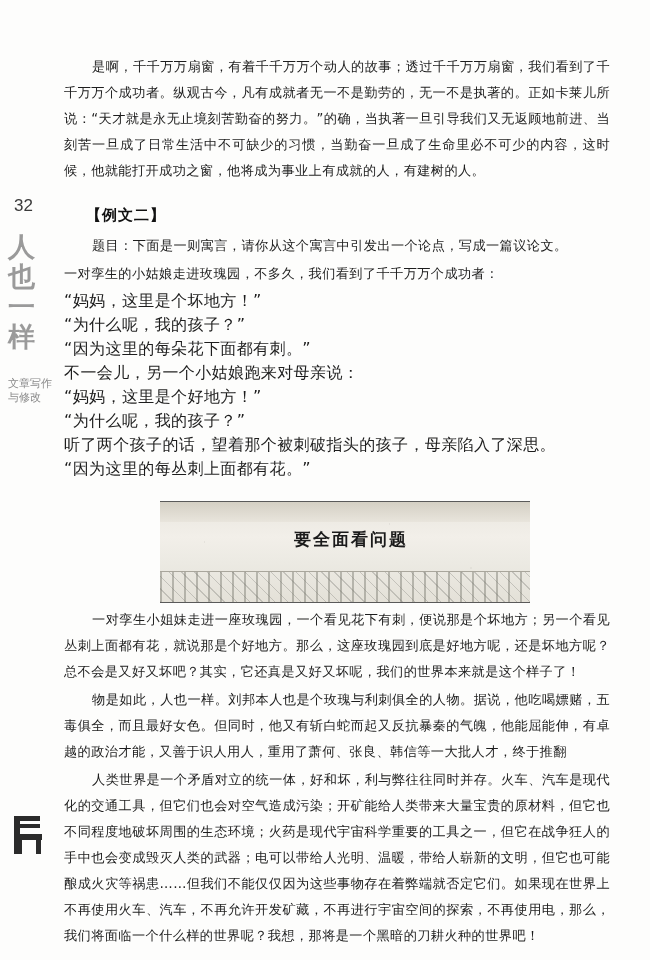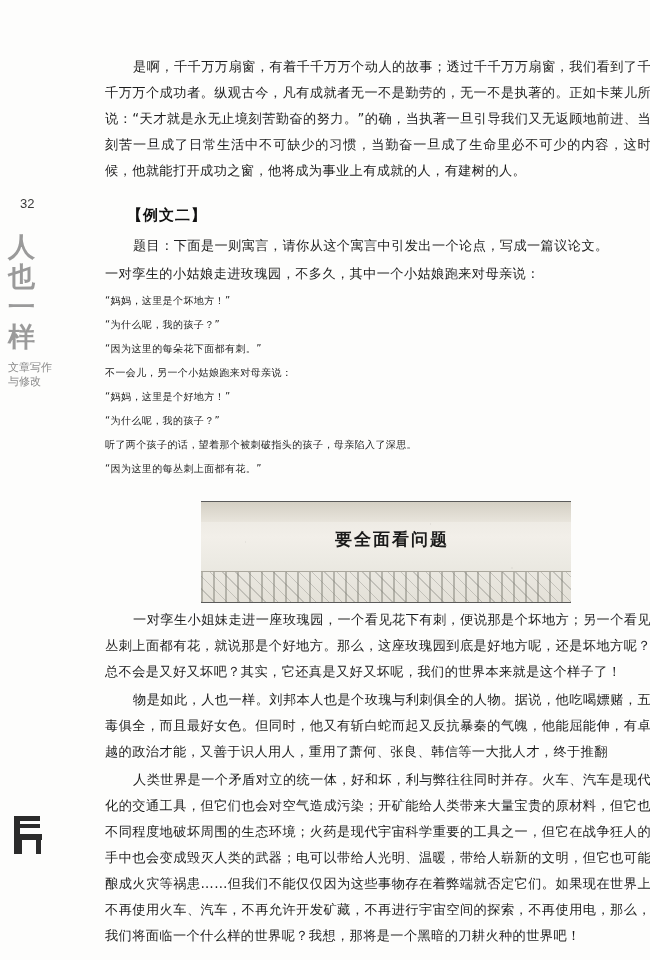--- a/index.html
+++ b/index.html
@@ -23,23 +23,23 @@
   
   .margin-col {
     position: absolute;
     left: 0;
     top: 0;
     width: 60px;
     height: 960px;
   }
   .page-number {
     position: absolute;
-    left: 20px;
+    left: 14px;
     top: 196px;
-    font-size: 13px;
+    font-size: 17px;
     color: #3a3a3a;
     font-family: "Liberation Sans", sans-serif;
   }
   .vertical-title {
     position: absolute;
     left: 8px;
     top: 232px;
     width: 44px;
     color: #8d8d8d;
     font-family: "DejaVu Serif", serif;
@@ -47,41 +47,40 @@
   .vertical-title .big {
     display: block;
     font-size: 27px;
     line-height: 30px;
     font-weight: bold;
     letter-spacing: 0px;
     color: #9a9a9a;
   }
   .vertical-title .sub {
     display: block;
-    margin-top: 9px;
+    margin-top: 25px;
     font-size: 11px;
     line-height: 14px;
     color: #8a8a8a;
     font-family: "DejaVu Sans", sans-serif;
   }
   .chair-icon {
     position: absolute;
     left: 8px;
     top: 812px;
     width: 40px;
     height: 46px;
   }
 
   
   .content {
     position: absolute;
     left: 64px;
     top: 54px;
     width: 546px;
-    margin-left: 41px;
   }
   p.body {
     margin: 0 0 2px 0;
     font-family: "DejaVu Sans", sans-serif;
     font-size: 13.2px;
     line-height: 26px;
     color: #1d1d1d;
     text-align: justify;
     letter-spacing: 0.4px;
   }
@@ -95,21 +94,21 @@
     color: #111;
     letter-spacing: 1px;
     text-indent: 22px;
     font-family: "DejaVu Sans", sans-serif;
   }
   .tight {
     line-height: 24px;
   }
   .dialogue {
     margin: 0;
-    font-size: 10px;
+    font-size: 16px;
     line-height: 24px;
     color: #1d1d1d;
     letter-spacing: 0.4px;
   }
   .para-block {
     margin-top: 14px;
   }
 
   
   .figure {
@@ -191,21 +190,21 @@
     </svg>
   </div>
 
   <div class="content">
 
     <p class="body indent">是啊，千千万万扇窗，有着千千万万个动人的故事；透过千千万万扇窗，我们看到了千千万万个成功者。纵观古今，凡有成就者无一不是勤劳的，无一不是执著的。正如卡莱儿所说：“天才就是永无止境刻苦勤奋的努力。”的确，当执著一旦引导我们又无返顾地前进、当刻苦一旦成了日常生活中不可缺少的习惯，当勤奋一旦成了生命里必不可少的内容，这时候，他就能打开成功之窗，他将成为事业上有成就的人，有建树的人。</p>
 
     <div class="section-head">【例文二】</div>
 
     <p class="body indent tight">题目：下面是一则寓言，请你从这个寓言中引发出一个论点，写成一篇议论文。</p>
-    <p class="body tight">一对孪生的小姑娘走进玫瑰园，不多久，其中一个小姑娘跑来对母亲说：</p>
+    <p class="body tight">一对孪生的小姑娘走进玫瑰园，不多久，我们看到了千千万万个成功者：</p>
     <p class="dialogue">“妈妈，这里是个坏地方！”</p>
     <p class="dialogue">“为什么呢，我的孩子？”</p>
     <p class="dialogue">“因为这里的每朵花下面都有刺。”</p>
     <p class="dialogue">不一会儿，另一个小姑娘跑来对母亲说：</p>
     <p class="dialogue">“妈妈，这里是个好地方！”</p>
     <p class="dialogue">“为什么呢，我的孩子？”</p>
     <p class="dialogue">听了两个孩子的话，望着那个被刺破指头的孩子，母亲陷入了深思。</p>
     <p class="dialogue">“因为这里的每丛刺上面都有花。”</p>
 
     <div class="figure">

